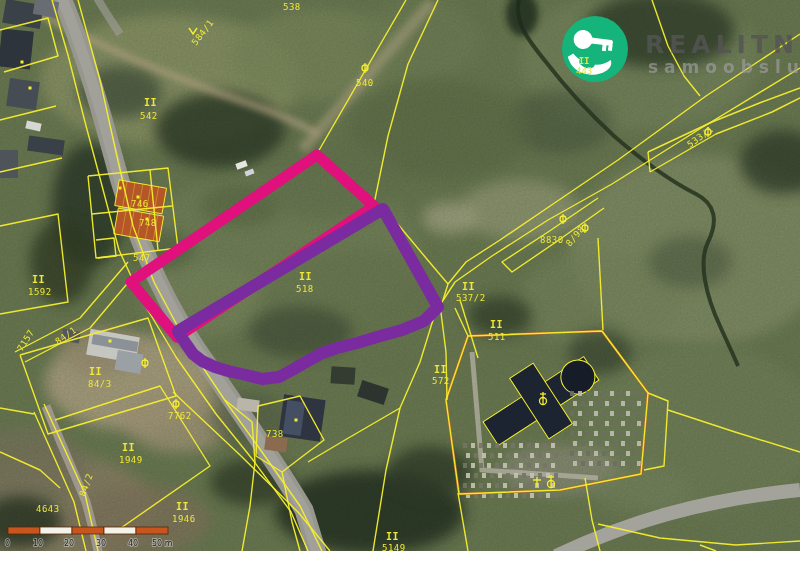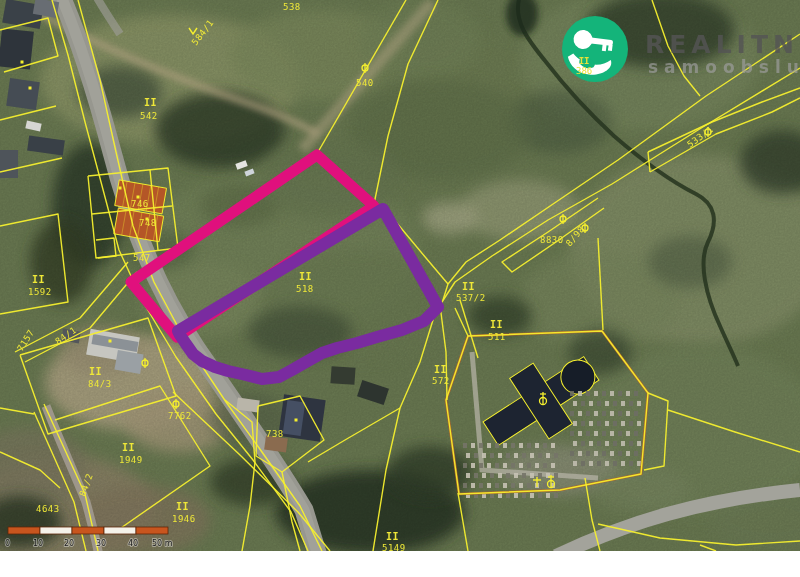--- a/index.html
+++ b/index.html
@@ -410,16 +410,16 @@
         <path d="M 14,42 C 24,52 42,54 52,44 C 56,52 46,60 34,61 C 20,62 12,54 9,46 Z"></path>
       </g>
       <g id="logo-thumb" fill="#14b47a">
         <ellipse cx="27" cy="49" rx="8" ry="5" transform="rotate(18,27,49)"></ellipse>
       </g>
     </svg>
     <div class="logo-text1">REALITNÍ</div>
     <div class="logo-text2">samoobsluha</div>
     <div class="logo-overlay-label">
       <span class="b">II</span><br>
-      <span>386</span>
+      <span>443</span>
     </div>
   </div>
 </div>
 
 </body></html>

